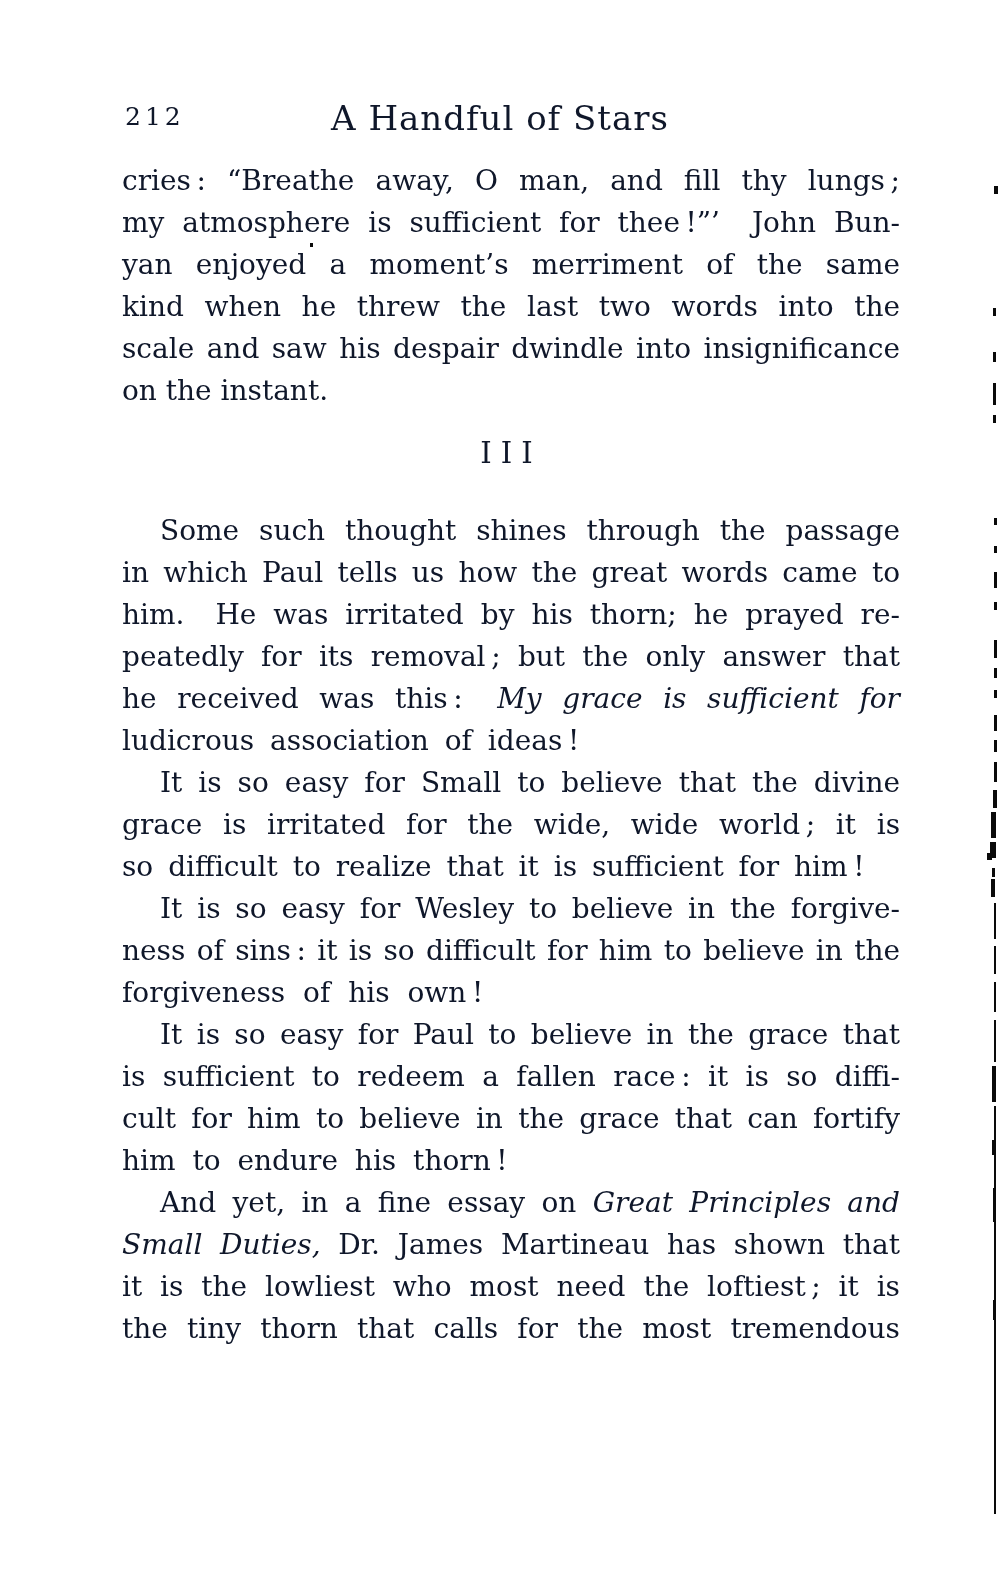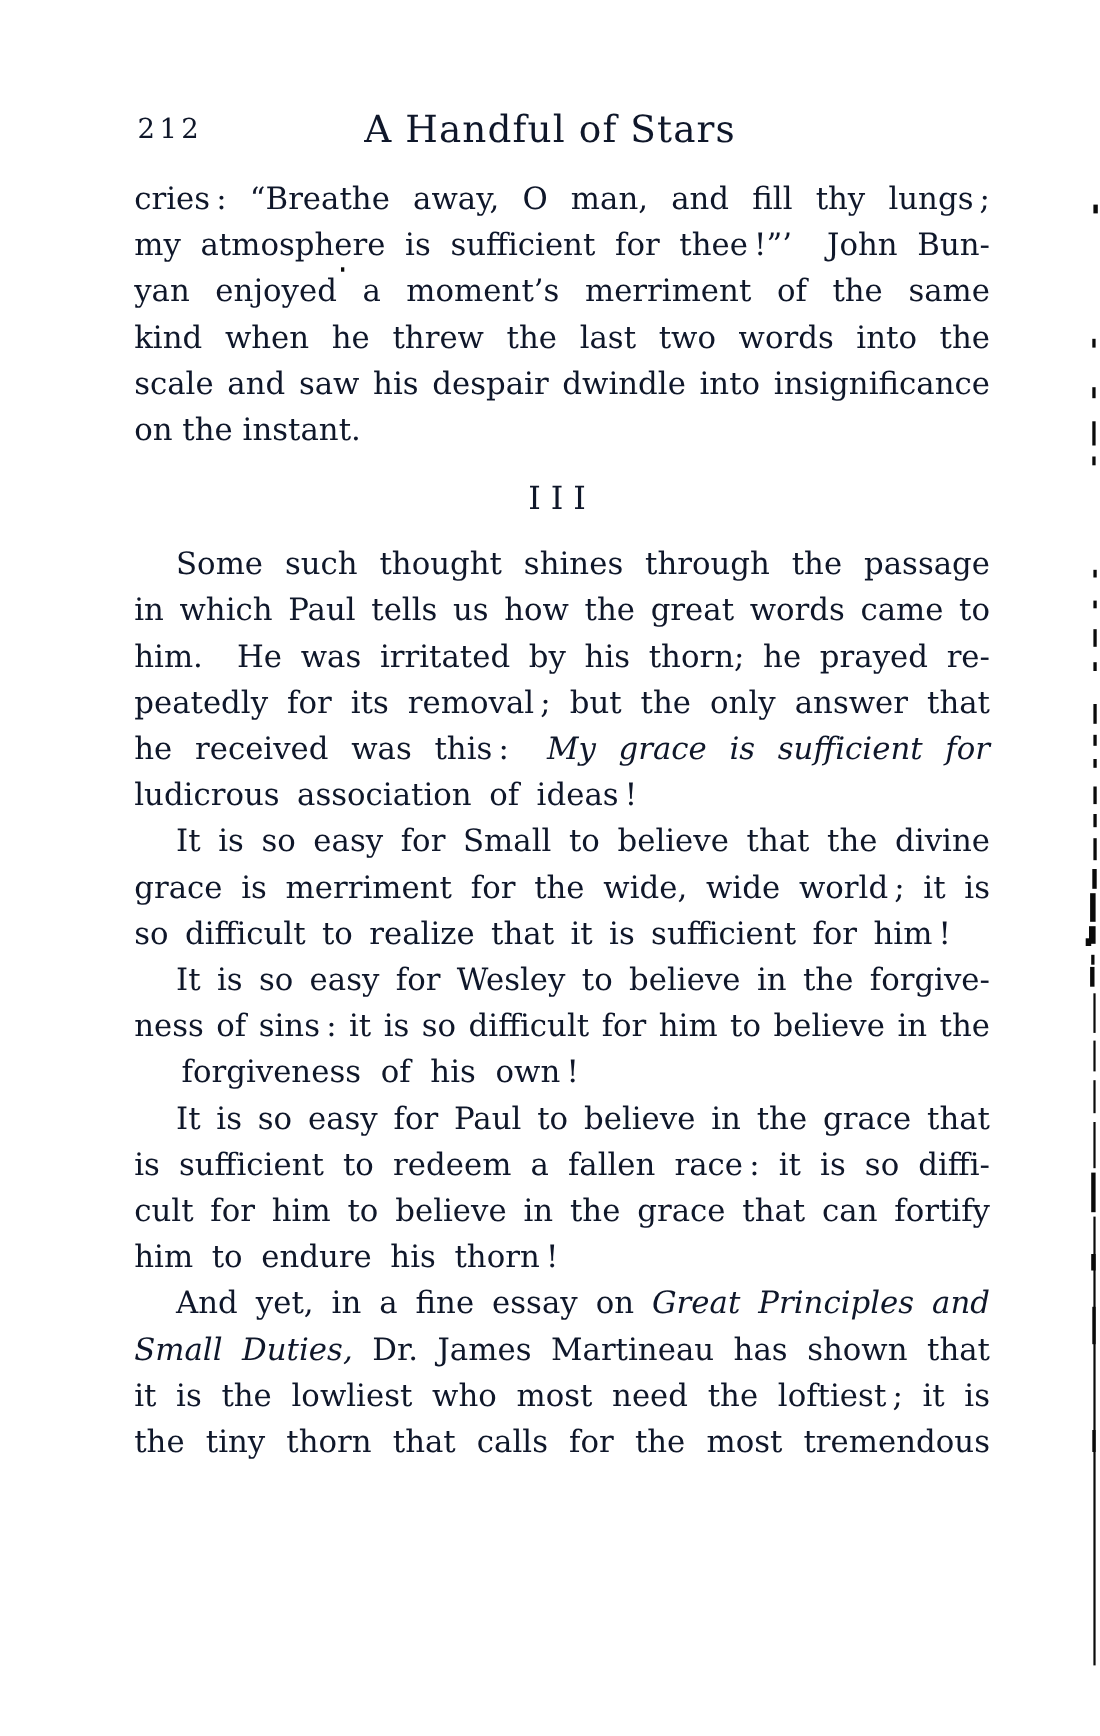--- a/index.html
+++ b/index.html
@@ -60,21 +60,21 @@
   .line.indent {
     text-indent: 38px;
   }
   .line.heading {
     white-space: normal;
     text-align: right;
     text-align-last: center;
     font-size: 29px;
     letter-spacing: 9px;
     margin-top: 20px;
-    margin-bottom: 18px;
+    margin-bottom: 36px;
   }
   .it {
     font-style: italic;
   }
   .scan-artifact {
     position: absolute;
     background: #0a0a0a;
   }
 </style>
 </head>
@@ -95,25 +95,25 @@
       <div class="line"><span>scale and saw his despair dwindle into insignificance</span></div>
       <div class="line endline"><span>on the instant.</span></div>
       <div class="line heading endline"><span>III</span></div>
       <div class="line indent"><span>Some such thought shines through the passage</span></div>
       <div class="line"><span>in which Paul tells us how the great words came to</span></div>
       <div class="line"><span>him.  He was irritated by his thorn; he prayed re-</span></div>
       <div class="line"><span>peatedly for its removal ; but the only answer that</span></div>
       <div class="line"><span>he received was this :  </span><span class="it">My grace is sufficient for</span></div>
       <div class="line endline" style="word-spacing: 7px;"><span>ludicrous association of ideas !</span></div>
       <div class="line indent"><span>It is so easy for Small to believe that the divine</span></div>
-      <div class="line"><span>grace is merriment for the wide, wide world ; it is</span></div>
+      <div class="line"><span>grace is irritated for the wide, wide world ; it is</span></div>
       <div class="line endline" style="word-spacing: 6px;"><span>so difficult to realize that it is sufficient for him !</span></div>
       <div class="line indent"><span>It is so easy for Wesley to believe in the forgive-</span></div>
       <div class="line"><span>ness of sins : it is so difficult for him to believe in the</span></div>
-      <div class="line endline" style="word-spacing: 9px; margin-left: 43px;"><span>forgiveness of his own !</span></div>
+      <div class="line endline" style="word-spacing: 9px;"><span>forgiveness of his own !</span></div>
       <div class="line indent"><span>It is so easy for Paul to believe in the grace that</span></div>
       <div class="line"><span>is sufficient to redeem a fallen race : it is so diffi-</span></div>
       <div class="line"><span>cult for him to believe in the grace that can fortify</span></div>
       <div class="line endline" style="word-spacing: 8px;"><span>him to endure his thorn !</span></div>
       <div class="line indent"><span>And yet, in a fine essay on </span><span class="it">Great Principles and</span></div>
       <div class="line"><span class="it">Small Duties,</span><span> Dr. James Martineau has shown that</span></div>
       <div class="line"><span>it is the lowliest who most need the loftiest ; it is</span></div>
       <div class="line"><span>the tiny thorn that calls for the most tremendous</span></div>
     </div>
 

